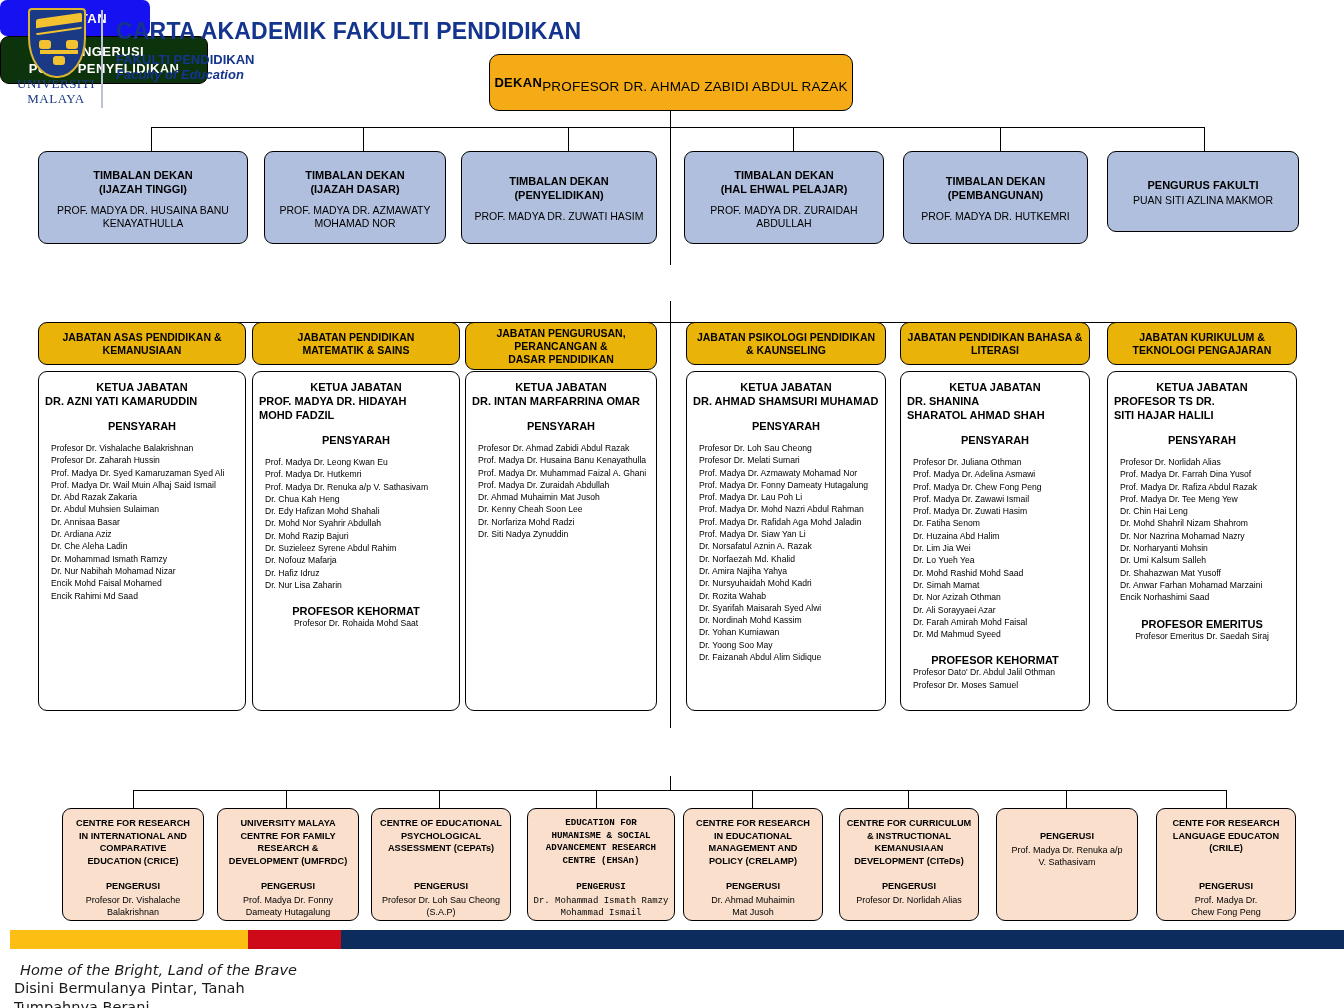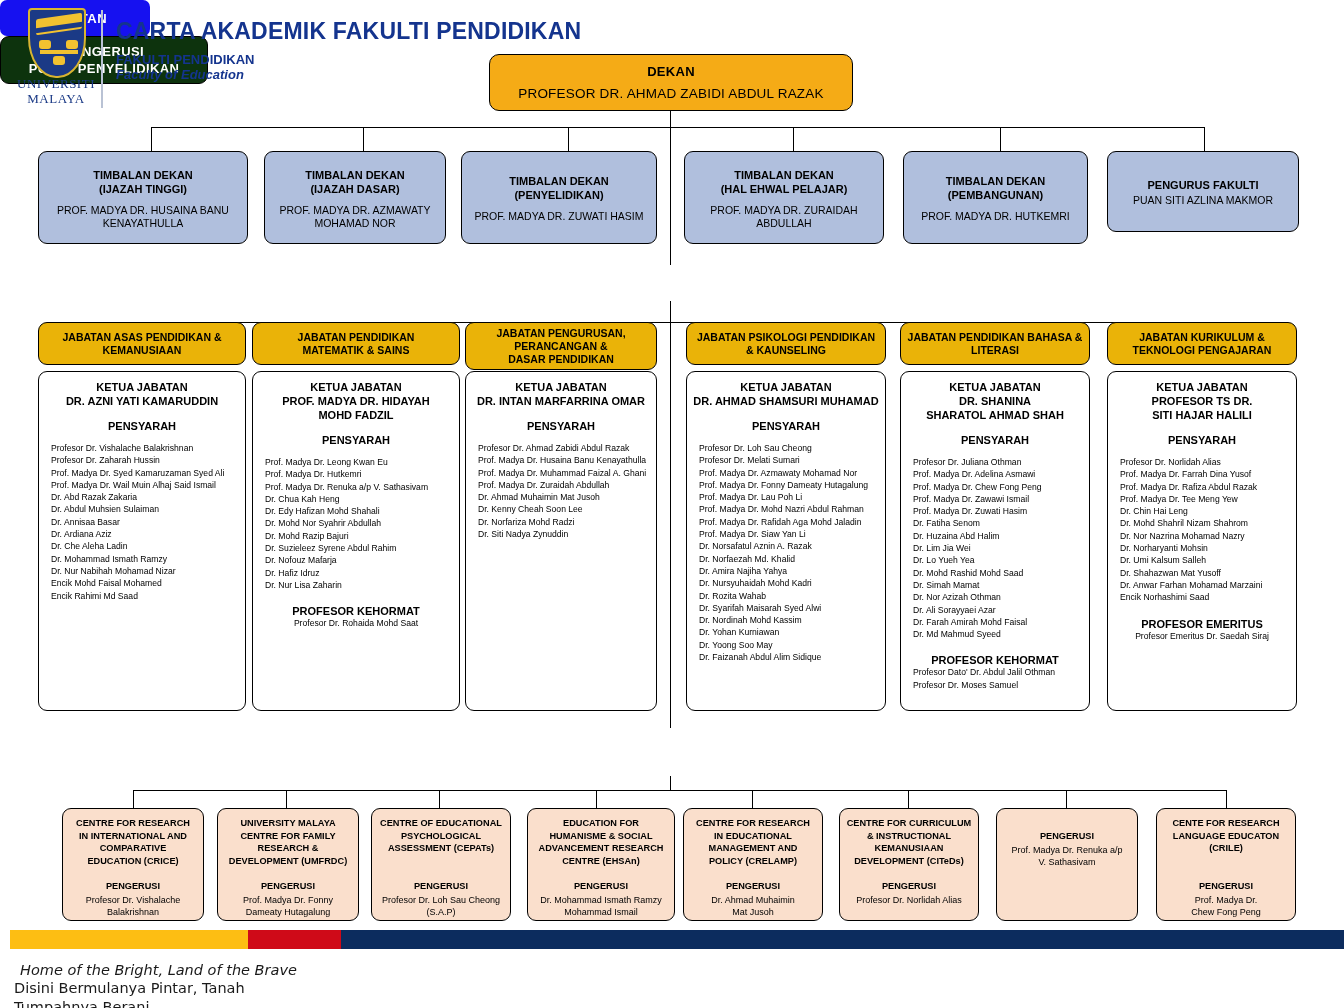--- a/index.html
+++ b/index.html
@@ -57,21 +57,21 @@
     position: absolute; left: 116px; top: 67px;
     font-size: 13px; font-style: italic; font-weight: bold; color: #14348e;
   }
 
   
   .box { position: absolute; border: 1px solid #000; }
 
   .dekan {
     left: 489px; top: 54px; width: 364px; height: 57px;
     background: #f5ab16; border-radius: 10px;
-    display: flex; flex-direction: column; align-items: center; justify-content: center;
+    display: flex; align-items: center; justify-content: center;
   }
   .dekan .t1 { font-size: 13px; font-weight: bold; color: #000; letter-spacing: .3px; }
   .dekan .t2 { font-size: 13.5px; color: #000; margin-top: 7px; letter-spacing: .2px; }
 
   .timb {
     background: #b0bfdd; border-radius: 9px; border: 1px solid #000;
     padding: 8px 5px 6px; text-align: center;
     display: flex; flex-direction: column; align-items: center; justify-content: center;
   }
   .timb .role { font-size: 11px; font-weight: bold; line-height: 14px; }
@@ -89,21 +89,21 @@
     background: #eab308; border: 1px solid #000; border-radius: 9px;
     display: flex; align-items: center; justify-content: center; text-align: center;
     font-size: 10.5px; font-weight: bold; line-height: 13px; padding: 2px 4px;
   }
 
   .dept-body {
     border: 1px solid #000; border-radius: 9px; background: #fff;
     padding: 8px 6px 6px; overflow: hidden;
   }
   .dept-body .ketua-label { text-align: center; font-size: 11px; font-weight: bold; line-height: 14px; }
-  .dept-body .ketua-name  { text-align: center; font-size: 11px; font-weight: bold; line-height: 14px; }
+  .dept-body .ketua-name  { text-align: left; font-size: 11px; font-weight: bold; line-height: 14px; }
   .dept-body .sect { text-align: center; font-size: 11px; font-weight: bold; margin-top: 12px; }
   .dept-body .sect.tight { margin-top: 14px; }
   .dept-body ul { list-style: none; margin-top: 10px; padding-left: 6px; }
   .dept-body li { font-size: 8.6px; line-height: 12.3px; white-space: nowrap; }
   .dept-body .one { font-size: 8.6px; line-height: 12.3px; padding-left: 6px; }
   .dept-body .one.center { text-align: center; padding-left: 0; }
 
   .pengerusi-hdr {
     left: 569px; top: 728px; width: 208px; height: 48px;
     background: #0d330d; border-radius: 9px; border: 1px solid #000;
@@ -449,21 +449,21 @@
       <div>PSYCHOLOGICAL</div>
       <div>ASSESSMENT (CEPATs)</div>
     </div>
     <div class="crole" style="margin-top:26px">PENGERUSI</div>
     <div class="cperson">
       <div>Profesor Dr. Loh Sau Cheong</div>
       <div>(S.A.P)</div>
     </div>
   </div>
 
-  <div class="centre" style="position:absolute; left:527px; top:808px; width:148px; height:113px;">
+  <div class="centre" style="position:absolute; left:527px; top:808px; width:148px; height:113px;font-family:Liberation Mono, monospace;">
     <div class="cname">
       <div>EDUCATION FOR</div>
       <div>HUMANISME &amp; SOCIAL</div>
       <div>ADVANCEMENT RESEARCH</div>
       <div>CENTRE (EHSAn)</div>
     </div>
     <div class="crole">PENGERUSI</div>
     <div class="cperson">
       <div>Dr. Mohammad Ismath Ramzy</div>
       <div>Mohammad Ismail</div>

